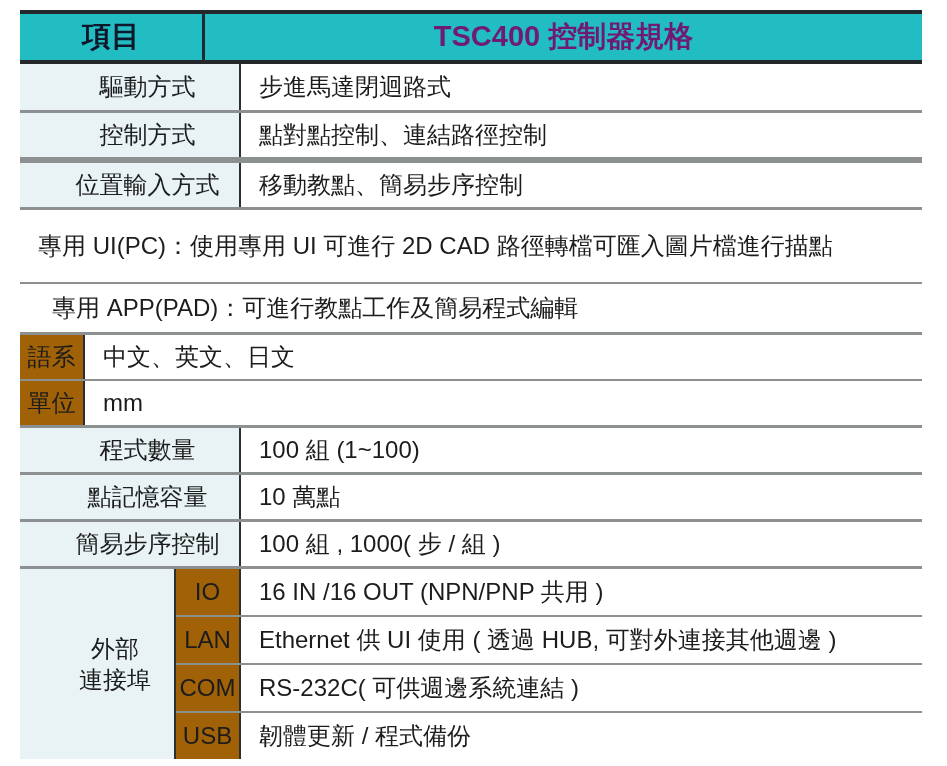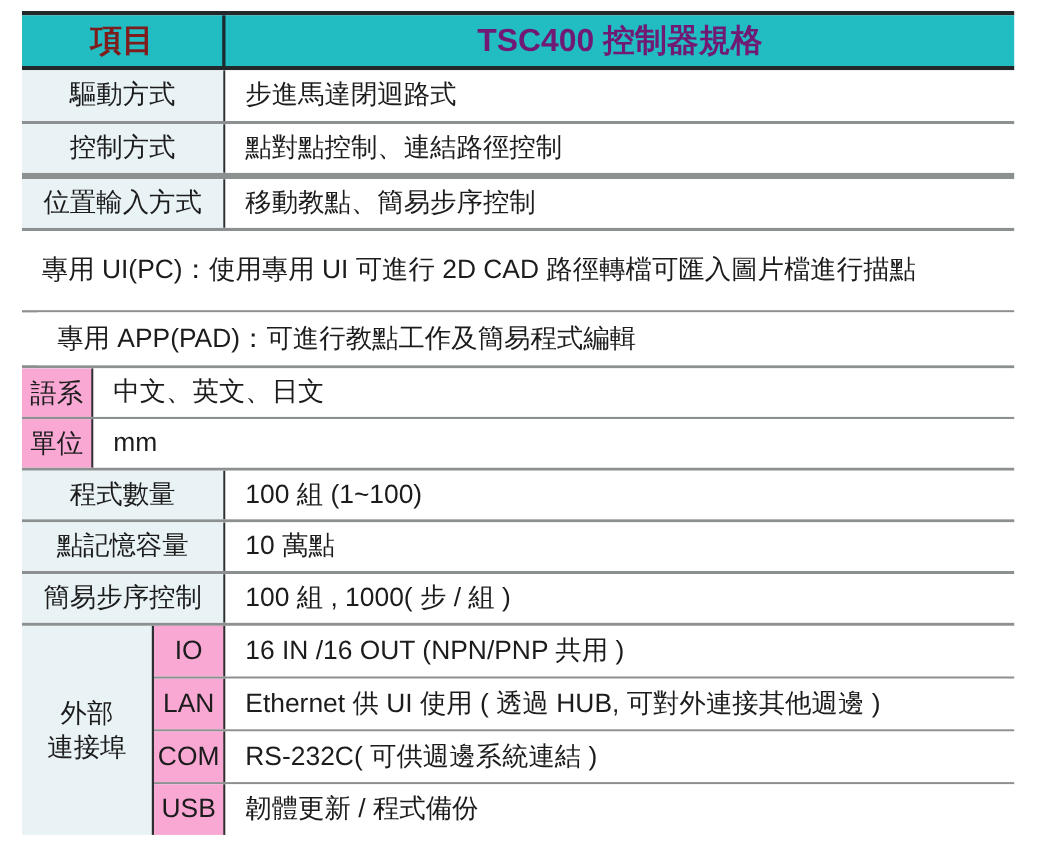--- a/index.html
+++ b/index.html
@@ -19,44 +19,45 @@
     width: 902px;
   }
   .bar-dark { height: 4px; background: #23282b; }
 
   
   .header-row { display: flex; height: 46px; background: #22bdc3; }
   .h-left {
     width: 182px;
     border-right: 3px solid #192d30;
     display: flex; align-items: center; justify-content: center;
-    color: #7f1d1d; font-weight: bold; font-size: 29px;
+    color: #0f172a; font-weight: bold; font-size: 29px;
   }
   .h-right {
     flex: 1;
     display: flex; align-items: center; justify-content: center;
     color: #701a75; font-weight: bold; font-size: 29px;
   }
 
   
   .row { display: flex; align-items: stretch; background: #ffffff; }
   .lab {
     background: #e9f3f6;
     border-right: 2px solid #2b2f31;
     display: flex; align-items: center; justify-content: center;
     font-size: 24px;
     text-align: center;
     white-space: pre-line;
     line-height: 1.3;
+    padding-left: 36px;
   }
   .lab.w-full { width: 183px; }
   .lab.w-main { width: 118px; }
   .sublab {
     width: 63px;
-    background: #f9a8d4;
+    background: #a16207;
     border-right: 2px solid #2b2f31;
     display: flex; align-items: center; justify-content: center;
     font-size: 24px;
   }
   .val {
     flex: 1;
     display: flex; align-items: center;
     padding: 3px 14px 3px 18px;
     font-size: 24px;
     line-height: 32px;

